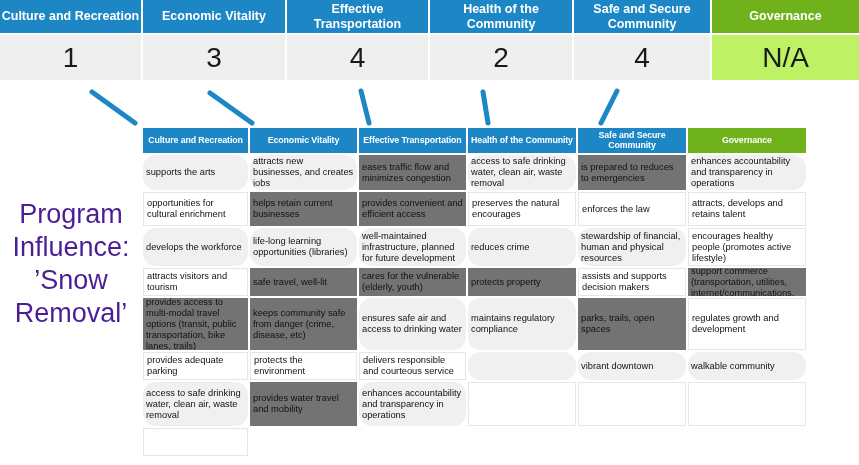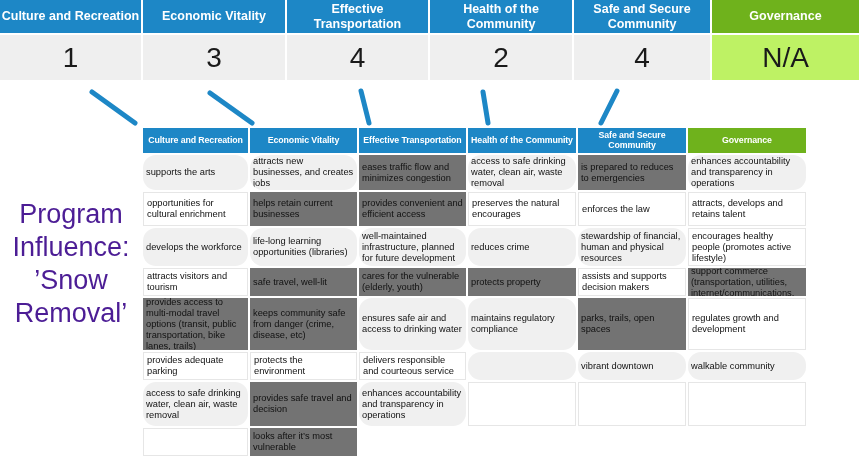--- a/index.html
+++ b/index.html
@@ -112,23 +112,22 @@
       <div class="cell band">maintains regulatory compliance</div>
       <div class="cell hl">parks, trails, open spaces</div>
       <div class="cell white">regulates growth and development</div>
       <div class="cell white">provides adequate parking</div>
       <div class="cell white">protects the environment</div>
       <div class="cell white">delivers responsible and courteous service</div>
       <div class="cell band"></div>
       <div class="cell band">vibrant downtown</div>
       <div class="cell band">walkable community</div>
       <div class="cell band">access to safe drinking water, clean air, waste removal</div>
-      <div class="cell hl">provides safe travel and decision</div>
+      <div class="cell hl">provides water travel and mobility</div>
       <div class="cell band">enhances accountability and transparency in operations</div>
       <div class="cell white"></div>
       <div class="cell white"></div>
       <div class="cell white"></div>
       <div class="cell white"></div>
-      <div class="cell hl">looks after it’s most vulnerable</div>
       <div class="cell ghost"></div>
     </div>
 
 </div>
 
 </body></html>

